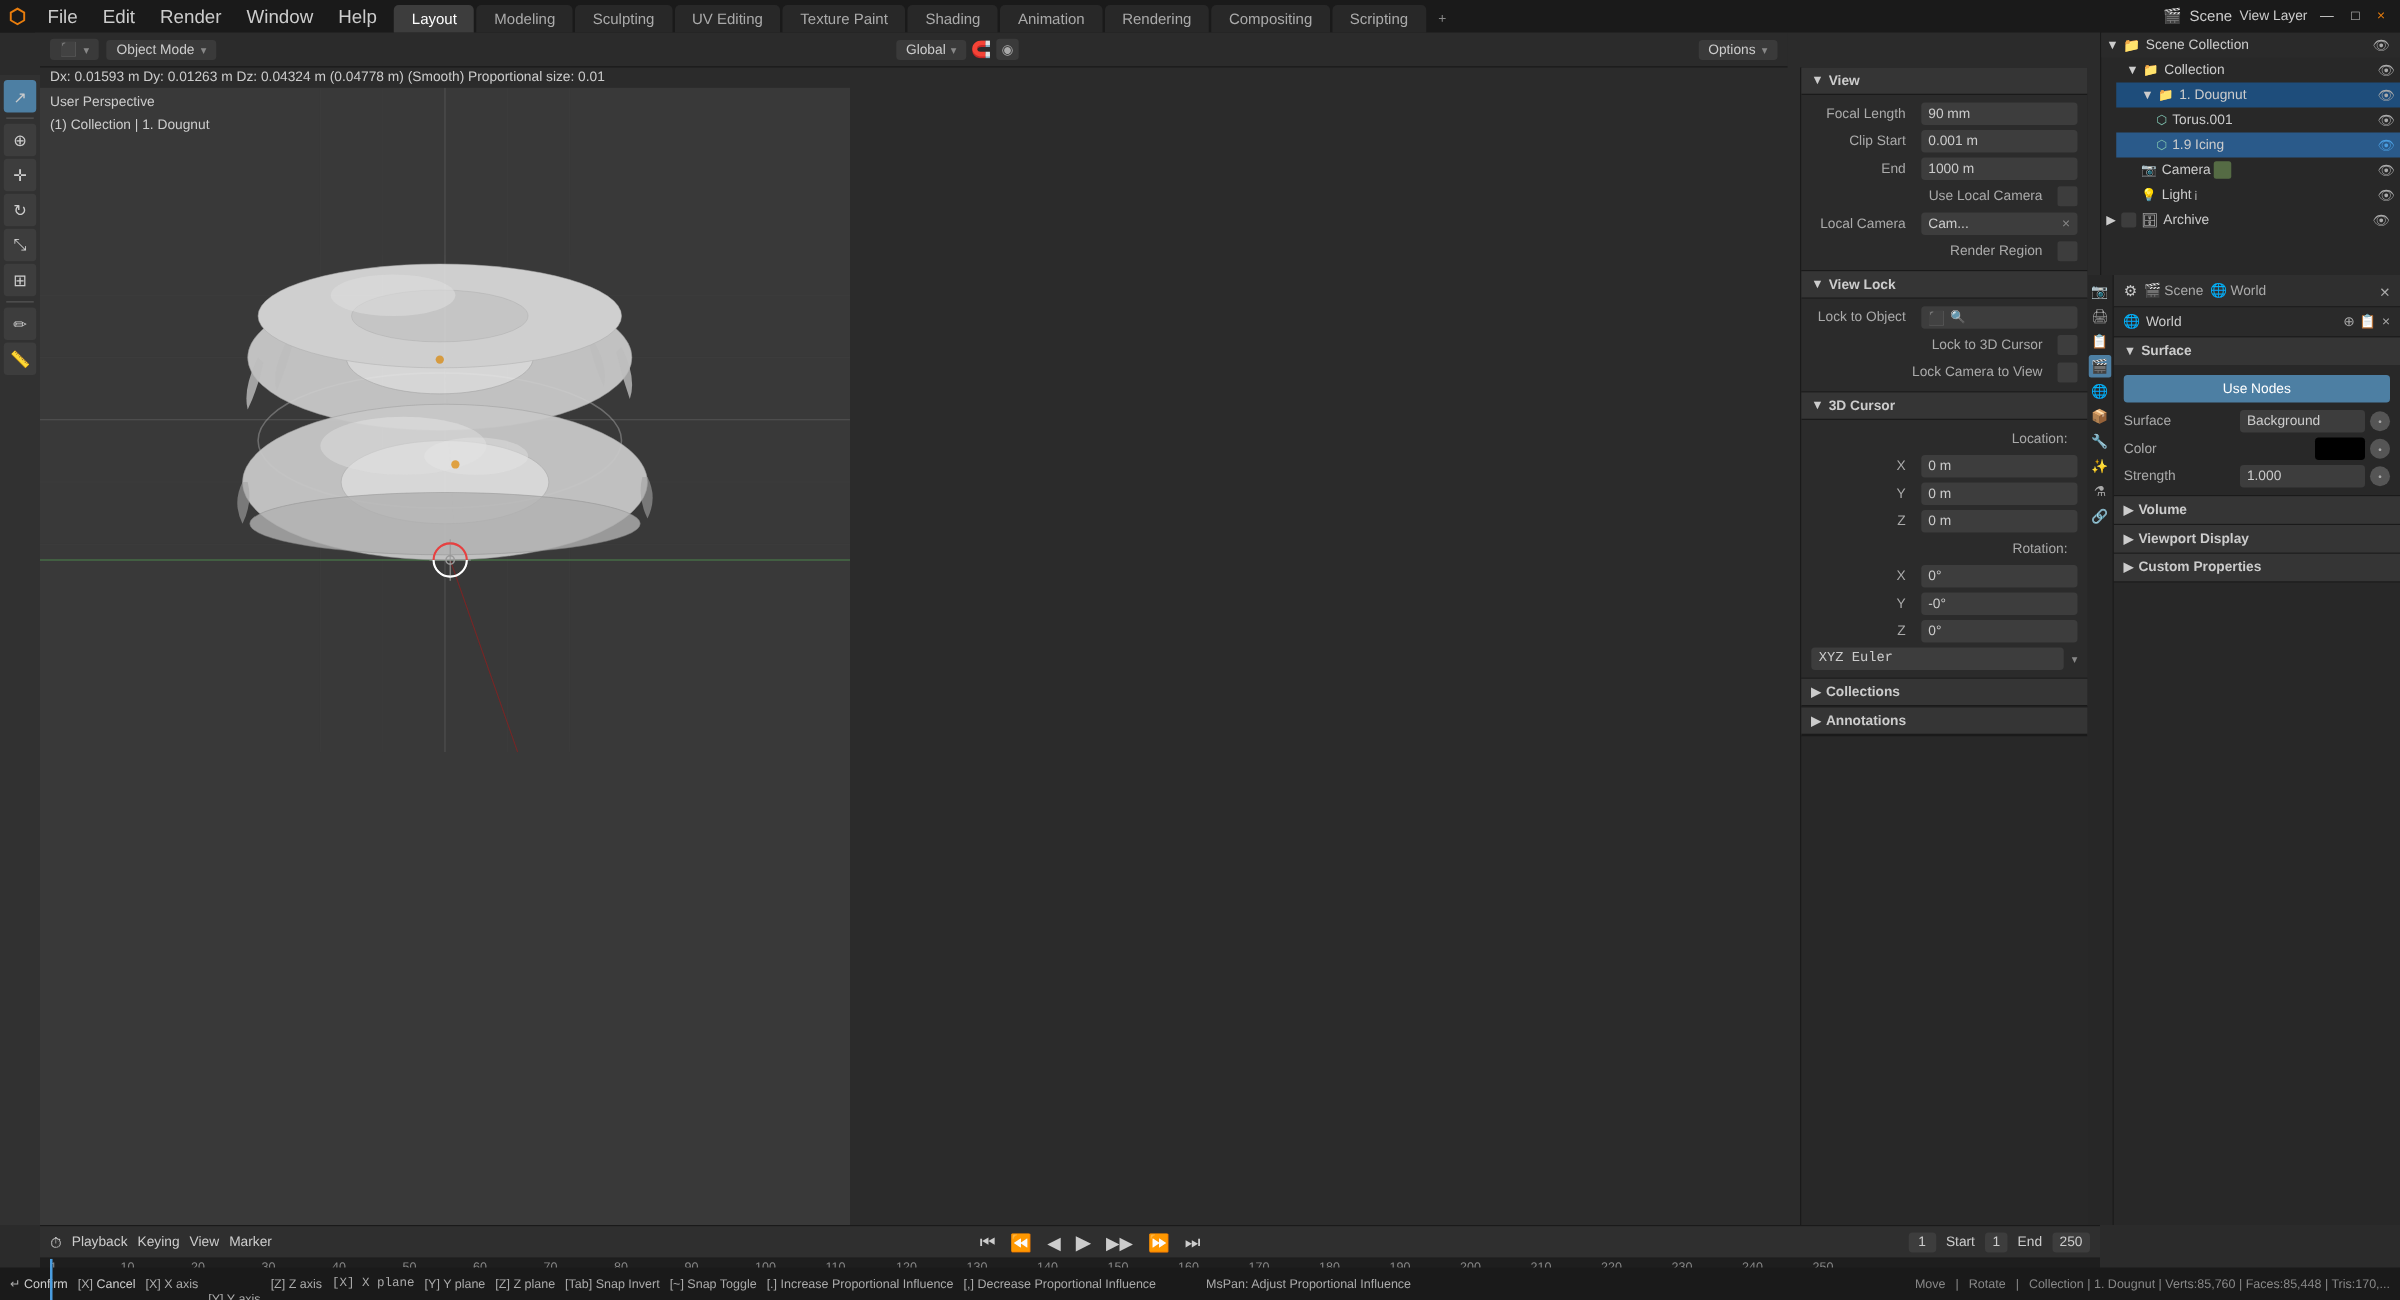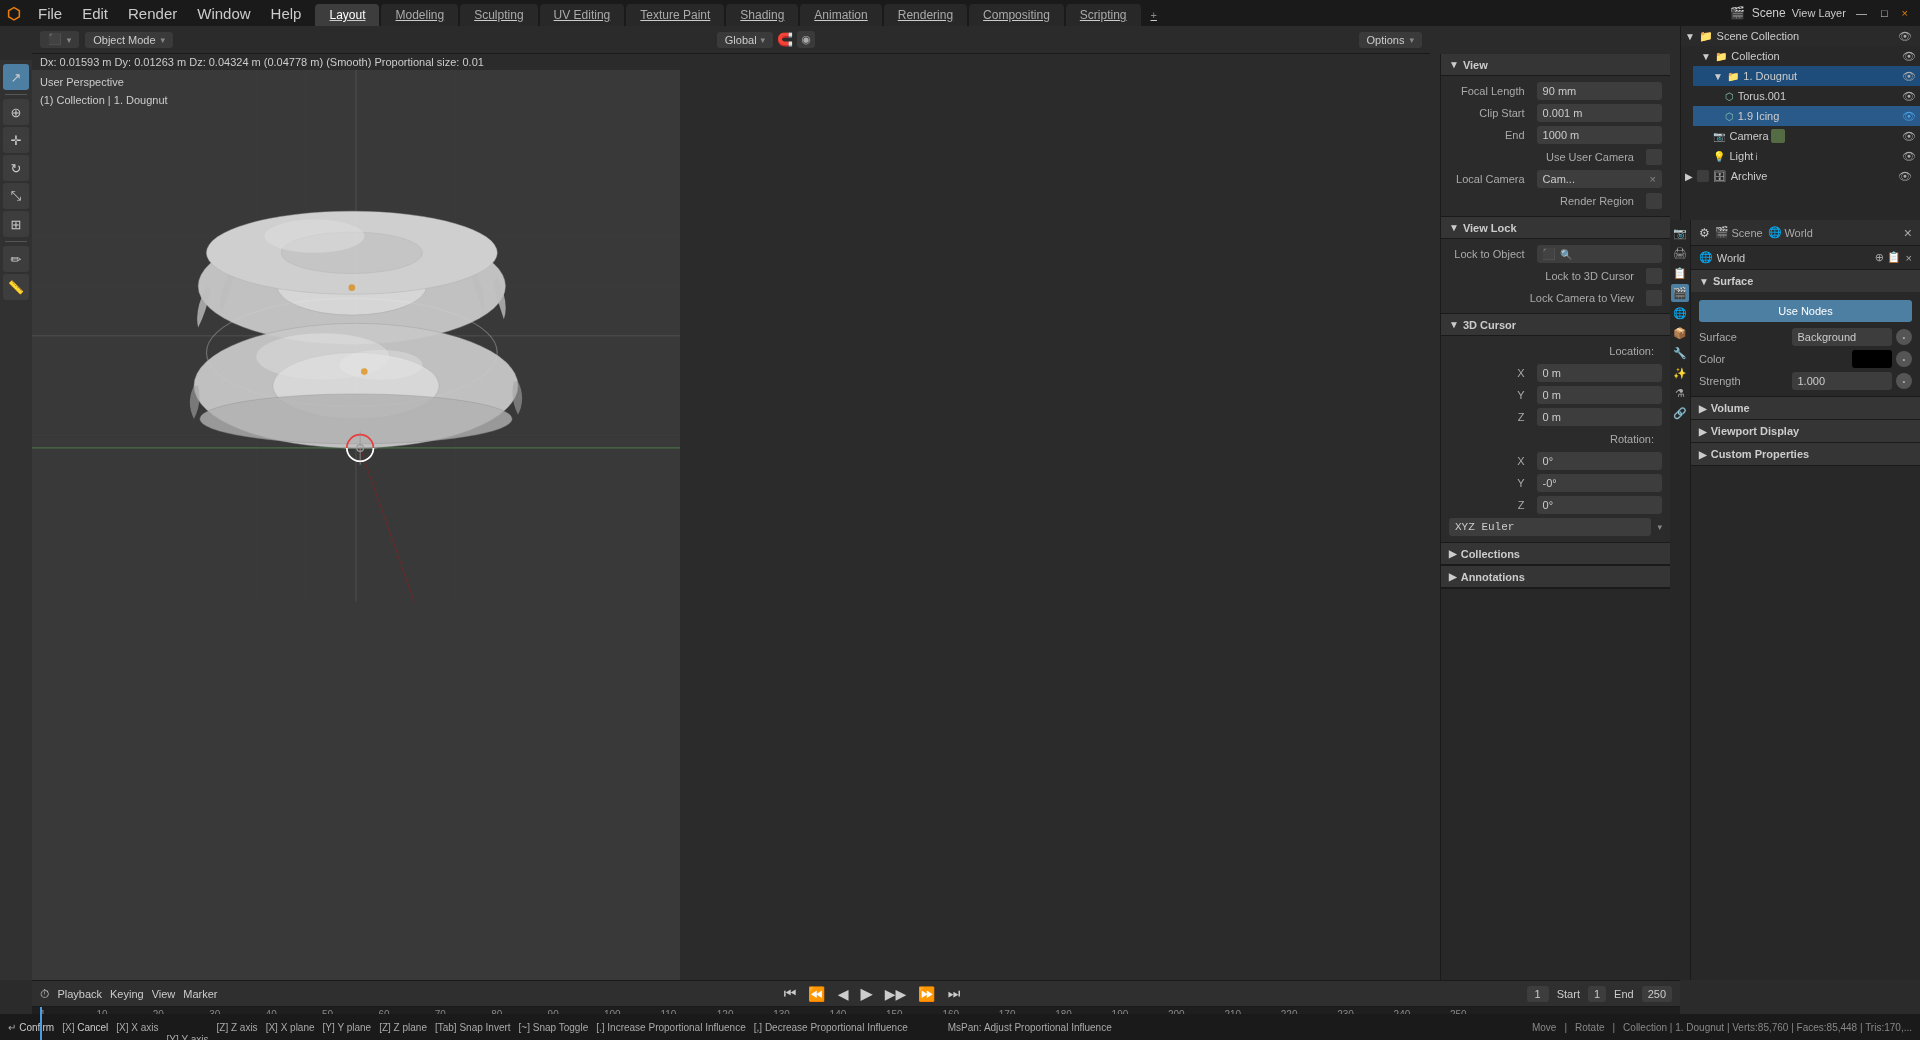--- a/index.html
+++ b/index.html
@@ -476,21 +476,21 @@
 <body>
 
 <div id="top-menu-bar">
   <div id="blender-logo" style="color: #e87d0d; font-weight: bold; font-size: 16px;">⬡</div>
   <div class="menu-item">File</div>
   <div class="menu-item">Edit</div>
   <div class="menu-item">Render</div>
   <div class="menu-item">Window</div>
   <div class="menu-item">Help</div>
 
-  <div id="workspace-tabs" style="position:relative; left:0; display:flex; align-items:flex-end; margin-left: 4px; flex:1;text-decoration:underline;">
+  <div id="workspace-tabs" style="position:relative; left:0; display:flex; align-items:flex-end; margin-left: 4px; flex:1;">
     <div class="workspace-tab active">Layout</div>
     <div class="workspace-tab">Modeling</div>
     <div class="workspace-tab">Sculpting</div>
     <div class="workspace-tab">UV Editing</div>
     <div class="workspace-tab">Texture Paint</div>
     <div class="workspace-tab">Shading</div>
     <div class="workspace-tab">Animation</div>
     <div class="workspace-tab">Rendering</div>
     <div class="workspace-tab">Compositing</div>
     <div class="workspace-tab">Scripting</div>
@@ -636,21 +636,21 @@
       </div>
       <div class="prop-row">
         <div class="prop-label">Clip Start</div>
         <div class="prop-value">0.001 m</div>
       </div>
       <div class="prop-row">
         <div class="prop-label">End</div>
         <div class="prop-value">1000 m</div>
       </div>
       <div class="prop-row">
-        <div class="prop-label">Use User Camera</div>
+        <div class="prop-label">Use Local Camera</div>
         <div class="prop-checkbox"></div>
       </div>
       <div class="prop-row">
         <div class="prop-label">Local Camera</div>
         <div class="prop-value" style="display:flex; gap:4px; align-items:center;">
           <span style="flex:1;">Cam...</span>
           <span style="color:#888; cursor:pointer;">×</span>
         </div>
       </div>
       <div class="prop-row">
@@ -990,21 +990,21 @@
   </span>
   <span style="cursor:pointer;">
     <span style="font-size:10px; color:#aaa;">[X]</span> <span>X axis</span>
   </span>
   <span style="cursor:pointer;margin-top:24px;">
     <span style="font-size:10px; color:#aaa;">[Y]</span> <span>Y axis</span>
   </span>
   <span style="cursor:pointer;">
     <span style="font-size:10px; color:#aaa;">[Z]</span> <span>Z axis</span>
   </span>
-  <span style="cursor:pointer;">
+  <span style="cursor:pointer;font-family:Liberation Mono, monospace;">
     <span style="font-size:10px; color:#aaa;">[X]</span> <span>X plane</span>
   </span>
   <span style="cursor:pointer;">
     <span style="font-size:10px; color:#aaa;">[Y]</span> <span>Y plane</span>
   </span>
   <span style="cursor:pointer;">
     <span style="font-size:10px; color:#aaa;">[Z]</span> <span>Z plane</span>
   </span>
   <span style="cursor:pointer;">
     <span style="font-size:10px; color:#aaa;">[Tab]</span> <span>Snap Invert</span>

